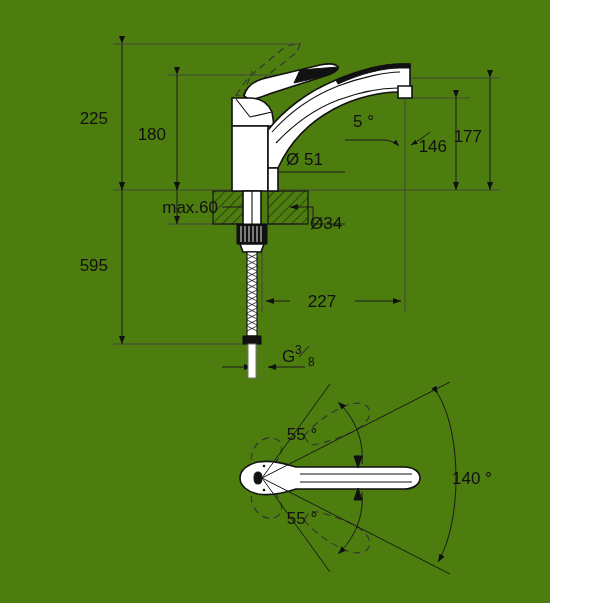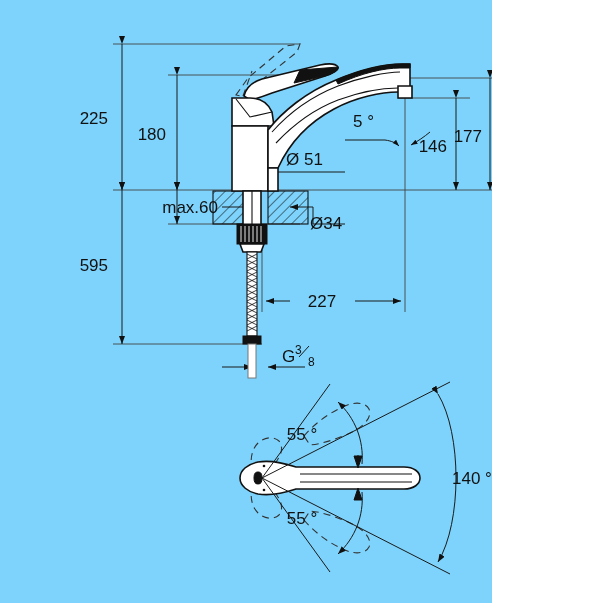--- a/index.html
+++ b/index.html
@@ -2,23 +2,23 @@
 <html><head>
 <meta charset="utf-8">
 <style>
   html, body {
     margin: 0;
     padding: 0;
     background: #ffffff;
   }
   #sheet {
     position: relative;
-    width: 492px;
+    width: 550px;
     height: 603px;
-    background: #7dd3fc;
+    background: #4d7c0f;
     overflow: hidden;
     font-family: "Liberation Sans", sans-serif;
   }
   #sheet svg {
     display: block;
     width: 603px;
     height: 603px;
   }
   .dim-text {
     font-family: "Liberation Sans", sans-serif;

